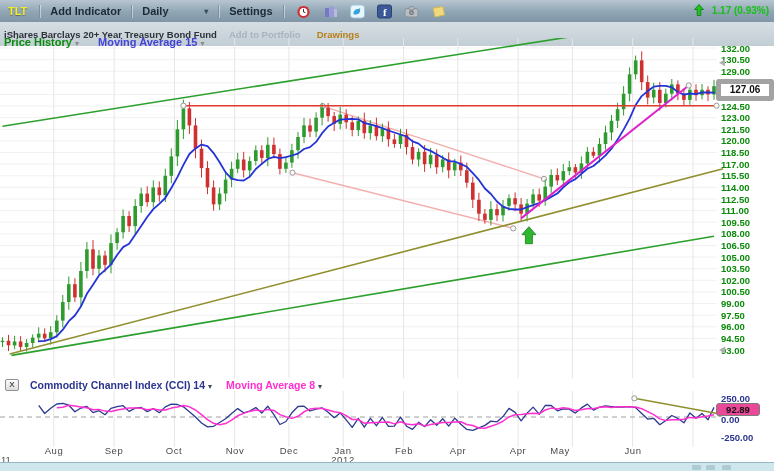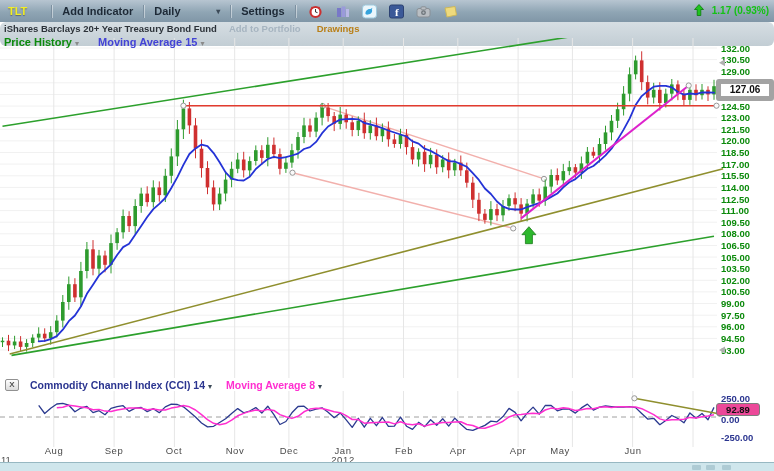--- a/index.html
+++ b/index.html
@@ -2,34 +2,34 @@
 <html><head>
 <meta charset="utf-8">
 <style>
   html,body{margin:0;padding:0;background:#e8e8e8;}
   .window{position:relative;width:774px;height:471px;background:#fff;overflow:hidden;
           font-family:"Liberation Sans","DejaVu Sans",sans-serif;}
   
   .toolbar{position:absolute;left:0;top:0;width:774px;height:22px;box-sizing:border-box;
            background:linear-gradient(#b7c5d1,#8fa5b4 55%,#8096a7);
            display:flex;align-items:center;padding:0 6px;}
-  .sym{color:#f2ee25;font-weight:700;font-size:11px;margin:0 24px 0 2px;text-shadow:0 1px 1px rgba(0,0,0,.35);}
+  .sym{color:#f2ee25;font-weight:700;font-size:11px;margin:0 12px 0 2px;text-shadow:0 1px 1px rgba(0,0,0,.35);}
   .tb-sep{width:1px;height:13px;background:#7c90a0;box-shadow:1px 0 0 rgba(255,255,255,.45);}
   .tb-item{background:none;border:none;font-family:Liberation Sans, sans-serif;font-size:11px;font-weight:600;
            color:#1d2936;padding:0 10px;cursor:default;}
   .daily{width:86px;display:inline-flex;justify-content:space-between;align-items:center;}
   .caret{font-size:8px;color:#3c4a58;}
   .tb-icons{display:flex;align-items:center;gap:12px;margin-left:12px;}
   .tb-icons button{background:none;border:none;padding:0;line-height:0;cursor:default;}
   .change{position:absolute;right:5px;top:4px;display:flex;align-items:center;gap:8px;
           font-size:10px;font-weight:700;color:#15c215;}
   
   .subbar{position:absolute;left:0;top:22px;width:774px;height:13px;box-sizing:border-box;
-          background:linear-gradient(#d6dee3,#c2cdd4);display:flex;align-items:flex-end;
-          padding:12px 4px;font-size:9.5px;border-radius:6px;}
+          background:linear-gradient(#d6dee3,#c2cdd4);display:flex;align-items:center;
+          padding:12px 4px;font-size:9.5px;}
   .fund{color:#2c3239;font-weight:600;}
   .atp{color:#a6b4c0;font-weight:600;margin-left:12px;text-decoration:none;}
   .drw{color:#b97f17;font-weight:700;margin-left:16px;text-decoration:none;}
   
   .pane-header{position:absolute;left:4px;top:36px;z-index:4;font-size:11px;font-weight:700;}
   .ph{color:#0c8a0c;} .ma15{color:#4343d6;margin-left:16px;}
   .pane-header .caret{color:#8a8a8a;}
   .cci-header{position:absolute;left:0;top:378px;width:774px;height:13px;background:#fff;z-index:4;
               display:flex;align-items:center;font-size:10.5px;font-weight:700;}
   .close-btn{width:14px;height:12px;border:1px solid #919191;border-radius:2px;margin:0 11px 0 5px;

